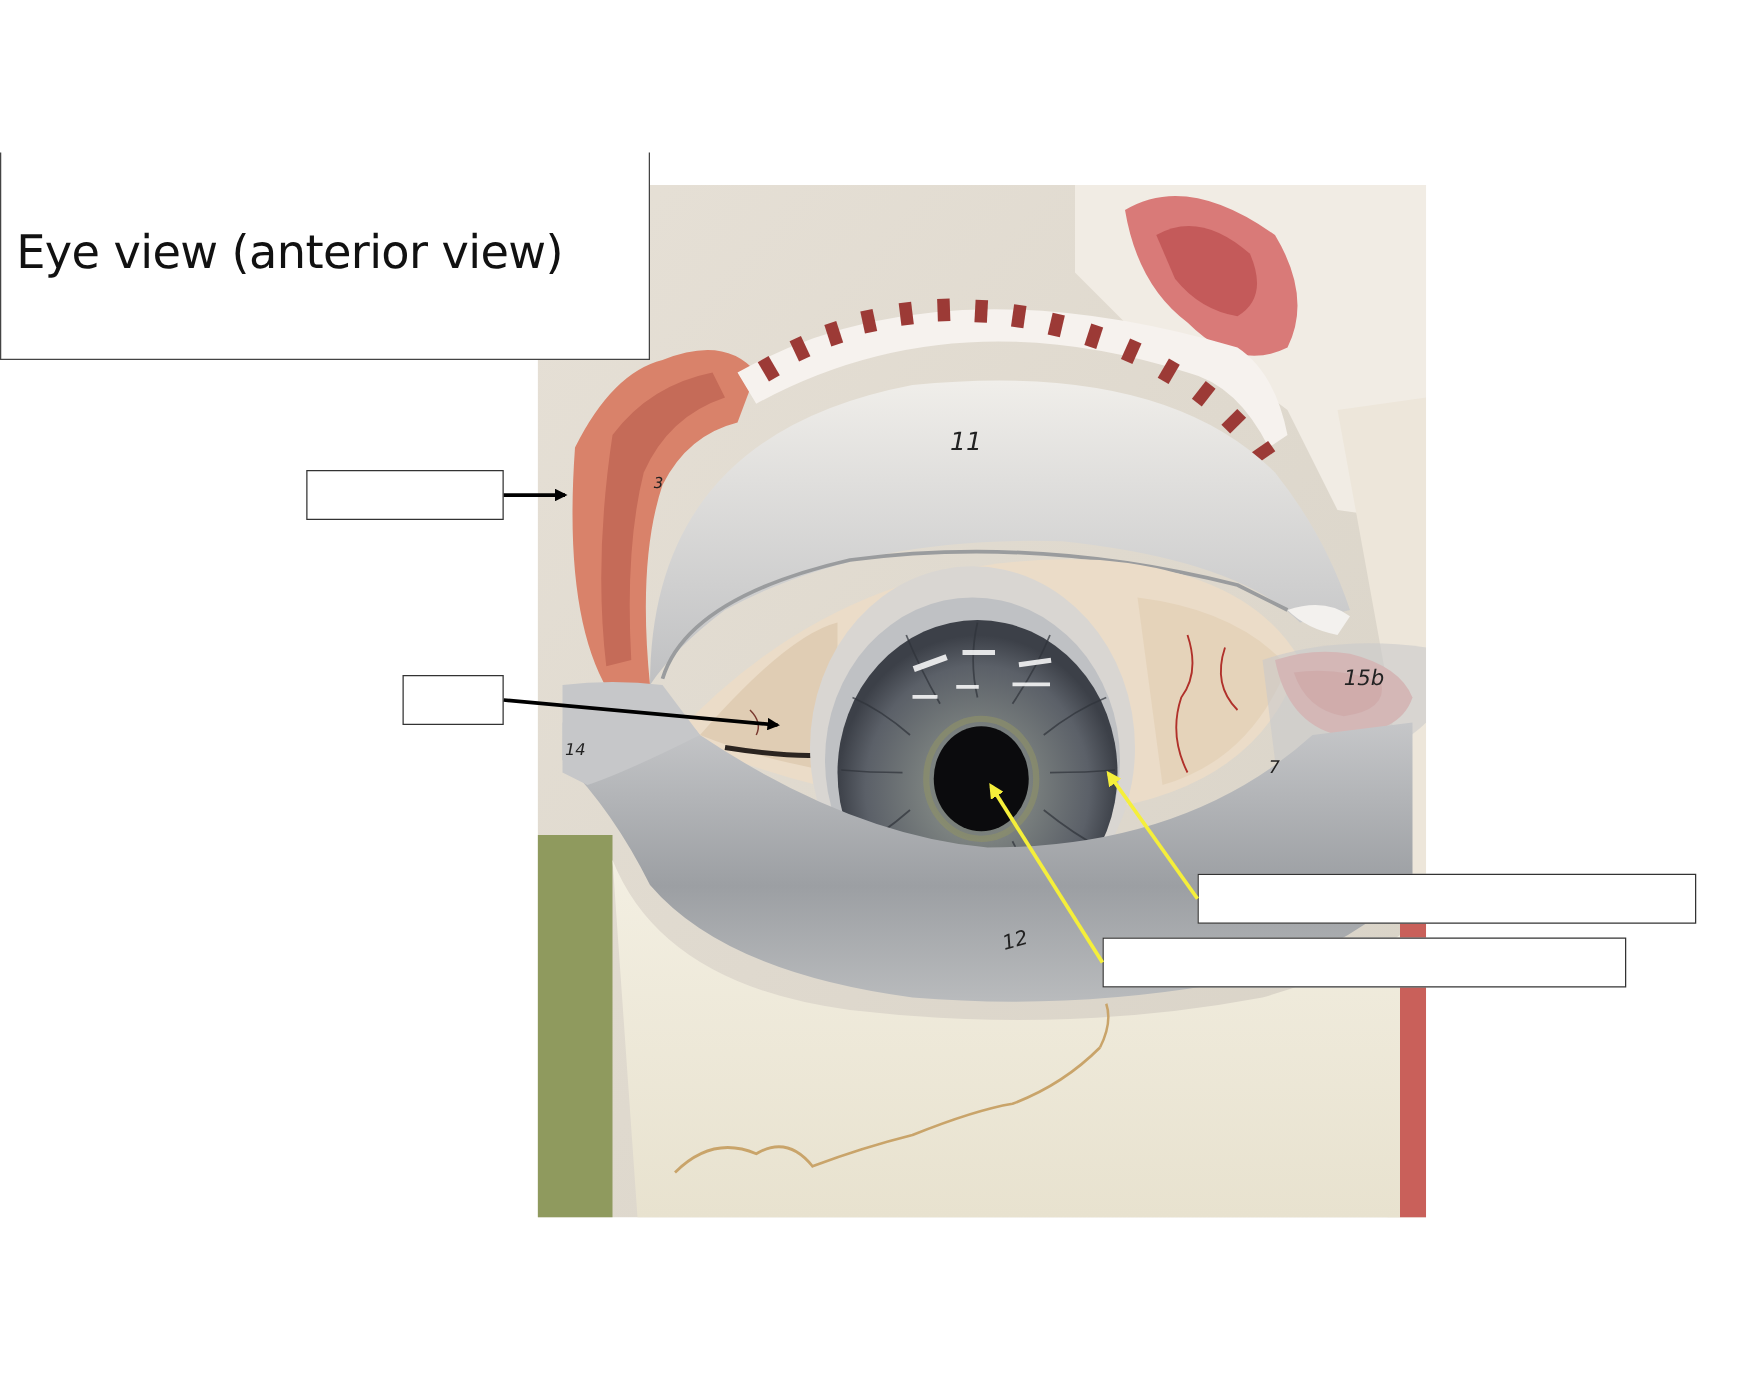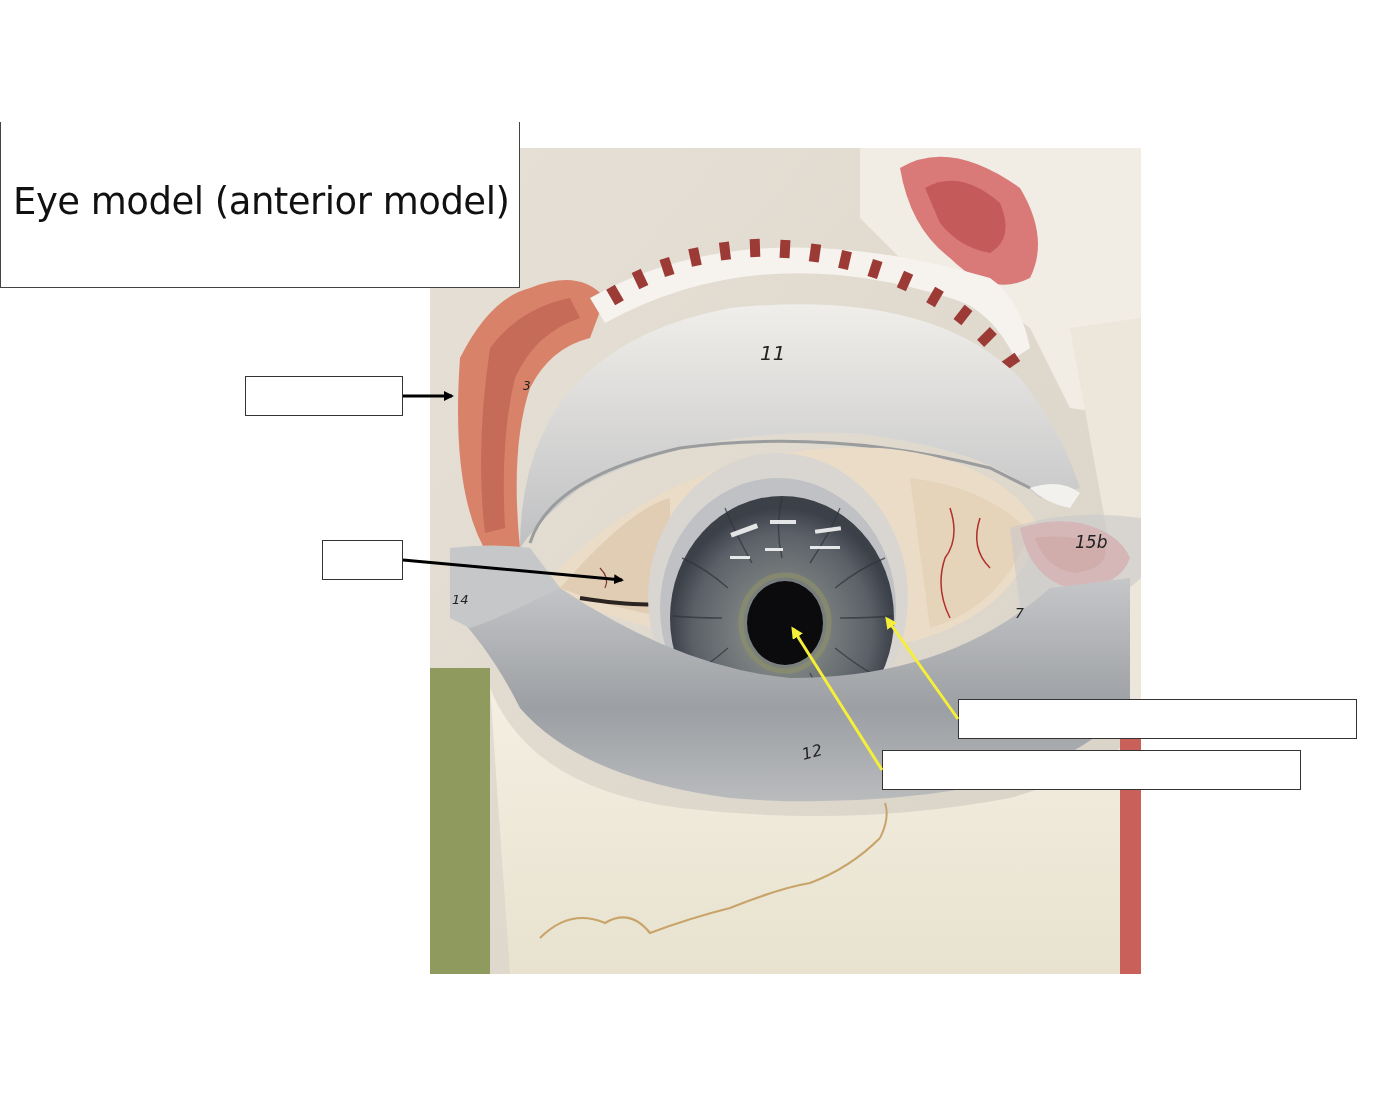--- a/index.html
+++ b/index.html
@@ -9,21 +9,21 @@
   .photo { position:absolute; left:430px; top:148px; width:711px; height:1026px; overflow:hidden; z-index:1; }
   .photo svg { display:block; }
   .label-box { position:absolute; background:#fff; border:1.5px solid #333; box-sizing:border-box; z-index:6; }
   .arrows { position:absolute; left:0; top:0; width:1400px; height:1100px; z-index:7; pointer-events:none; }
   .model-num { font-family:"DejaVu Sans", sans-serif; font-style:italic; fill:#222; }
 </style>
 </head>
 <body>
 
 <div class="title-box">
-  <span>Eye model (anterior model)</span>
+  <span>Eye view (anterior view)</span>
 </div>
 
 <div class="photo">
   <svg width="711" height="826" viewBox="0 0 711 826" xmlns="http://www.w3.org/2000/svg">
     <defs>
       <radialGradient id="irisGrad" cx="50%" cy="55%" r="50%">
         <stop offset="0%" stop-color="#6f7560"></stop>
         <stop offset="35%" stop-color="#7c8280"></stop>
         <stop offset="80%" stop-color="#5b6068"></stop>
         <stop offset="100%" stop-color="#3c4048"></stop>

